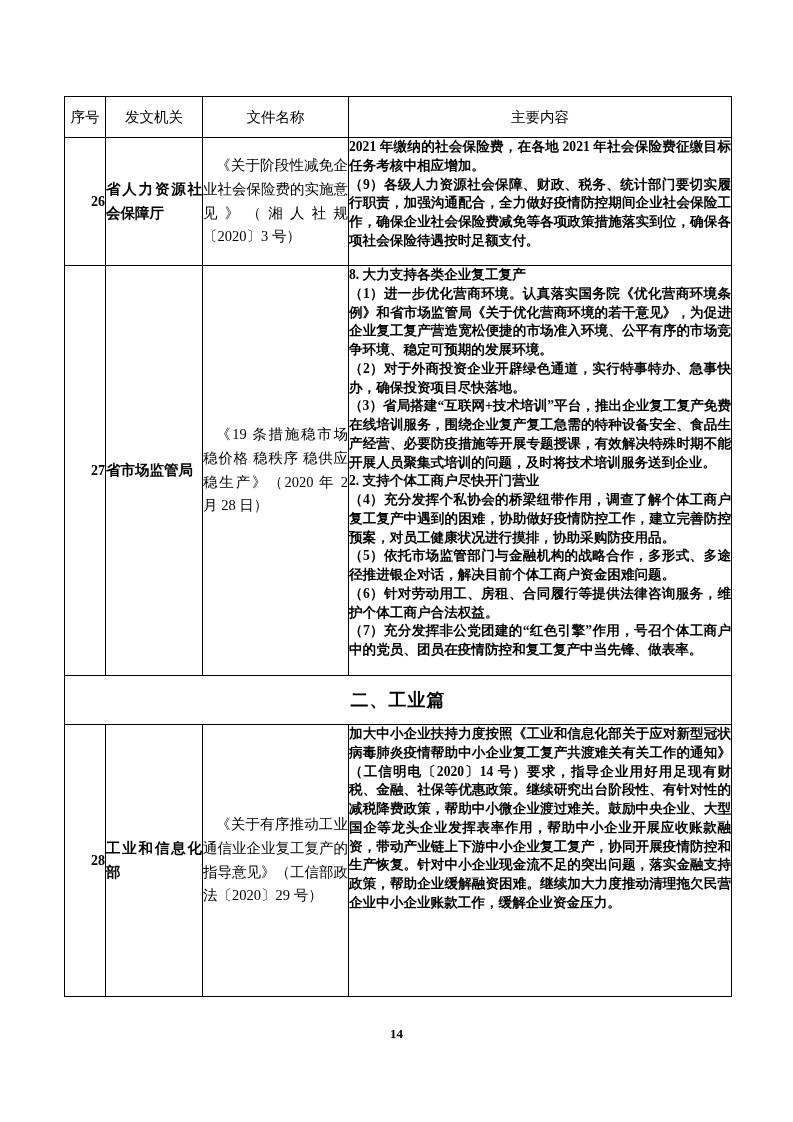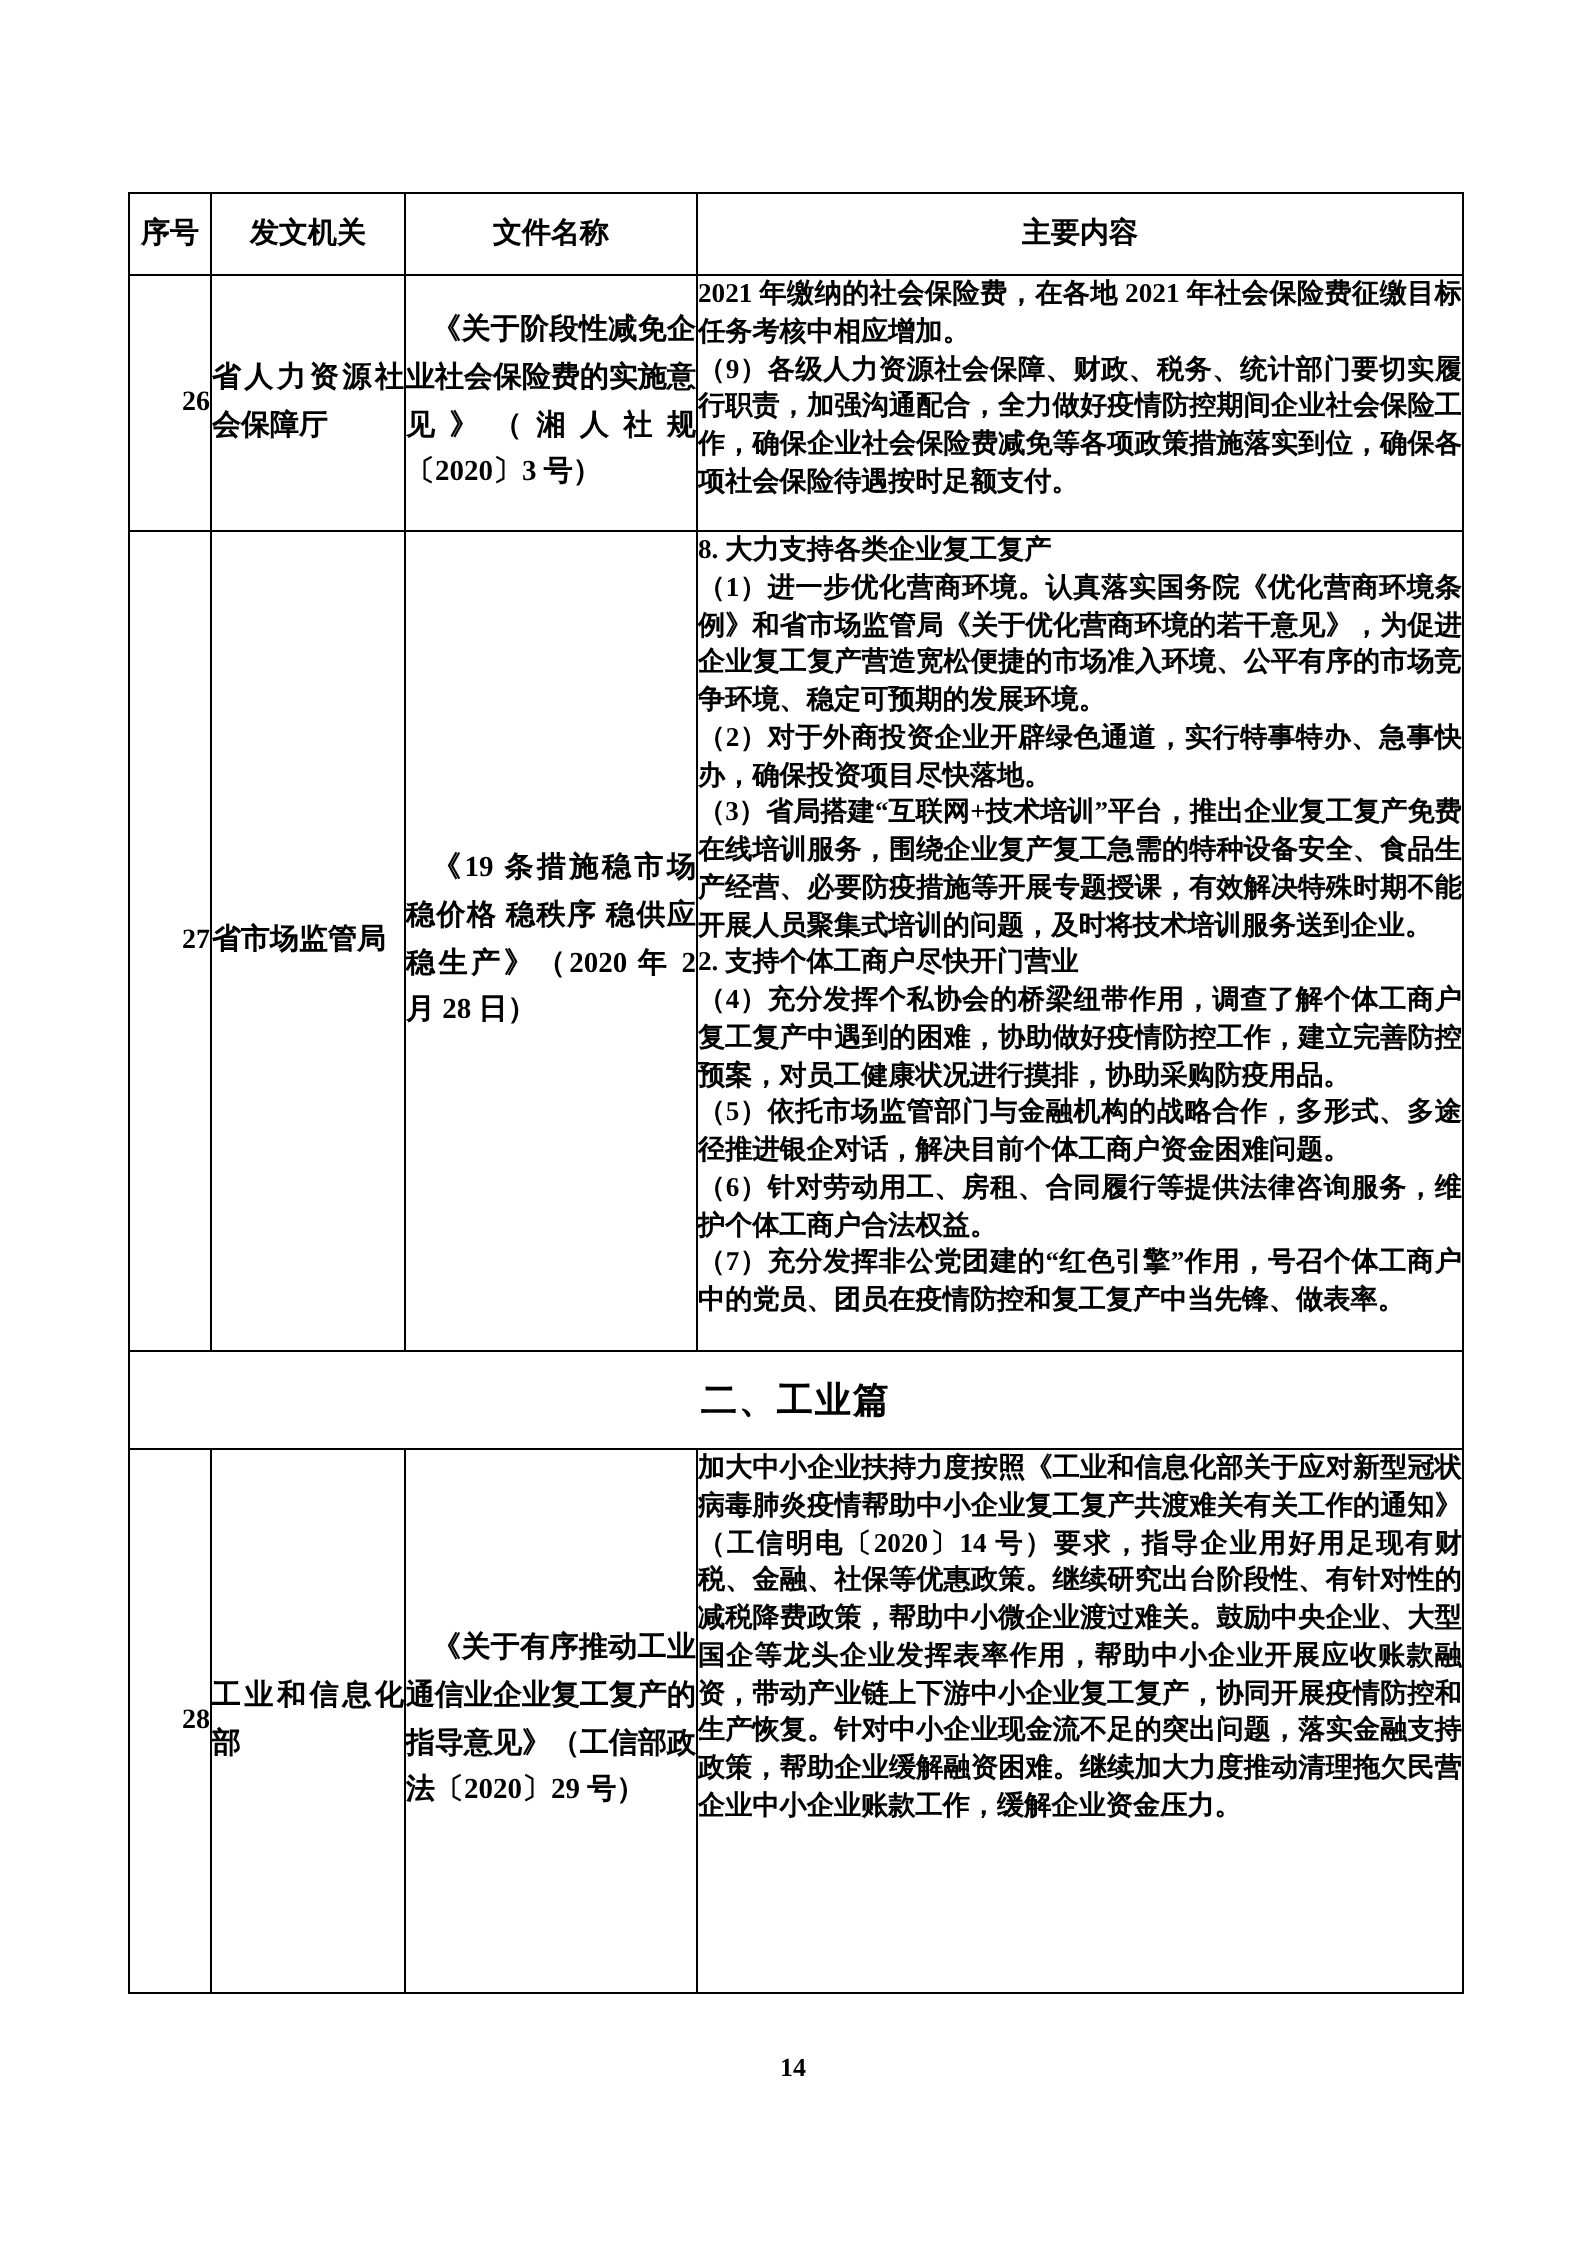--- a/index.html
+++ b/index.html
@@ -24,21 +24,21 @@
   table.policy, table.policy td {
     border: 1.6px solid #000;
   }
   table.policy td {
     overflow: hidden;
     padding: 0;
     color: #000;
   }
   .th-cell {
     height: 40px;
-    font-weight: bold;
+    font-weight: normal;
     font-size: 14.5px;
     text-align: center;
     vertical-align: middle;
     line-height: 1.25;
     padding: 2px 2px;
   }
   .cell-no {
     text-align: right;
     vertical-align: middle;
     font-weight: bold;
@@ -48,21 +48,21 @@
     vertical-align: middle;
     font-weight: bold;
     font-size: 14.5px;
     padding: 2px 7px;
     text-align: justify;
     text-justify: inter-character;
     line-height: 1.65;
   }
   .cell-doc {
     vertical-align: middle;
-    font-weight: bold;
+    font-weight: normal;
     font-size: 14.5px;
     padding: 2px 8px;
     text-align: justify;
     text-justify: inter-character;
     line-height: 1.65;
   }
   .cell-doc .doc-inner { text-indent: 0.9em; }
   .cell-content {
     vertical-align: top;
     font-weight: bold;

